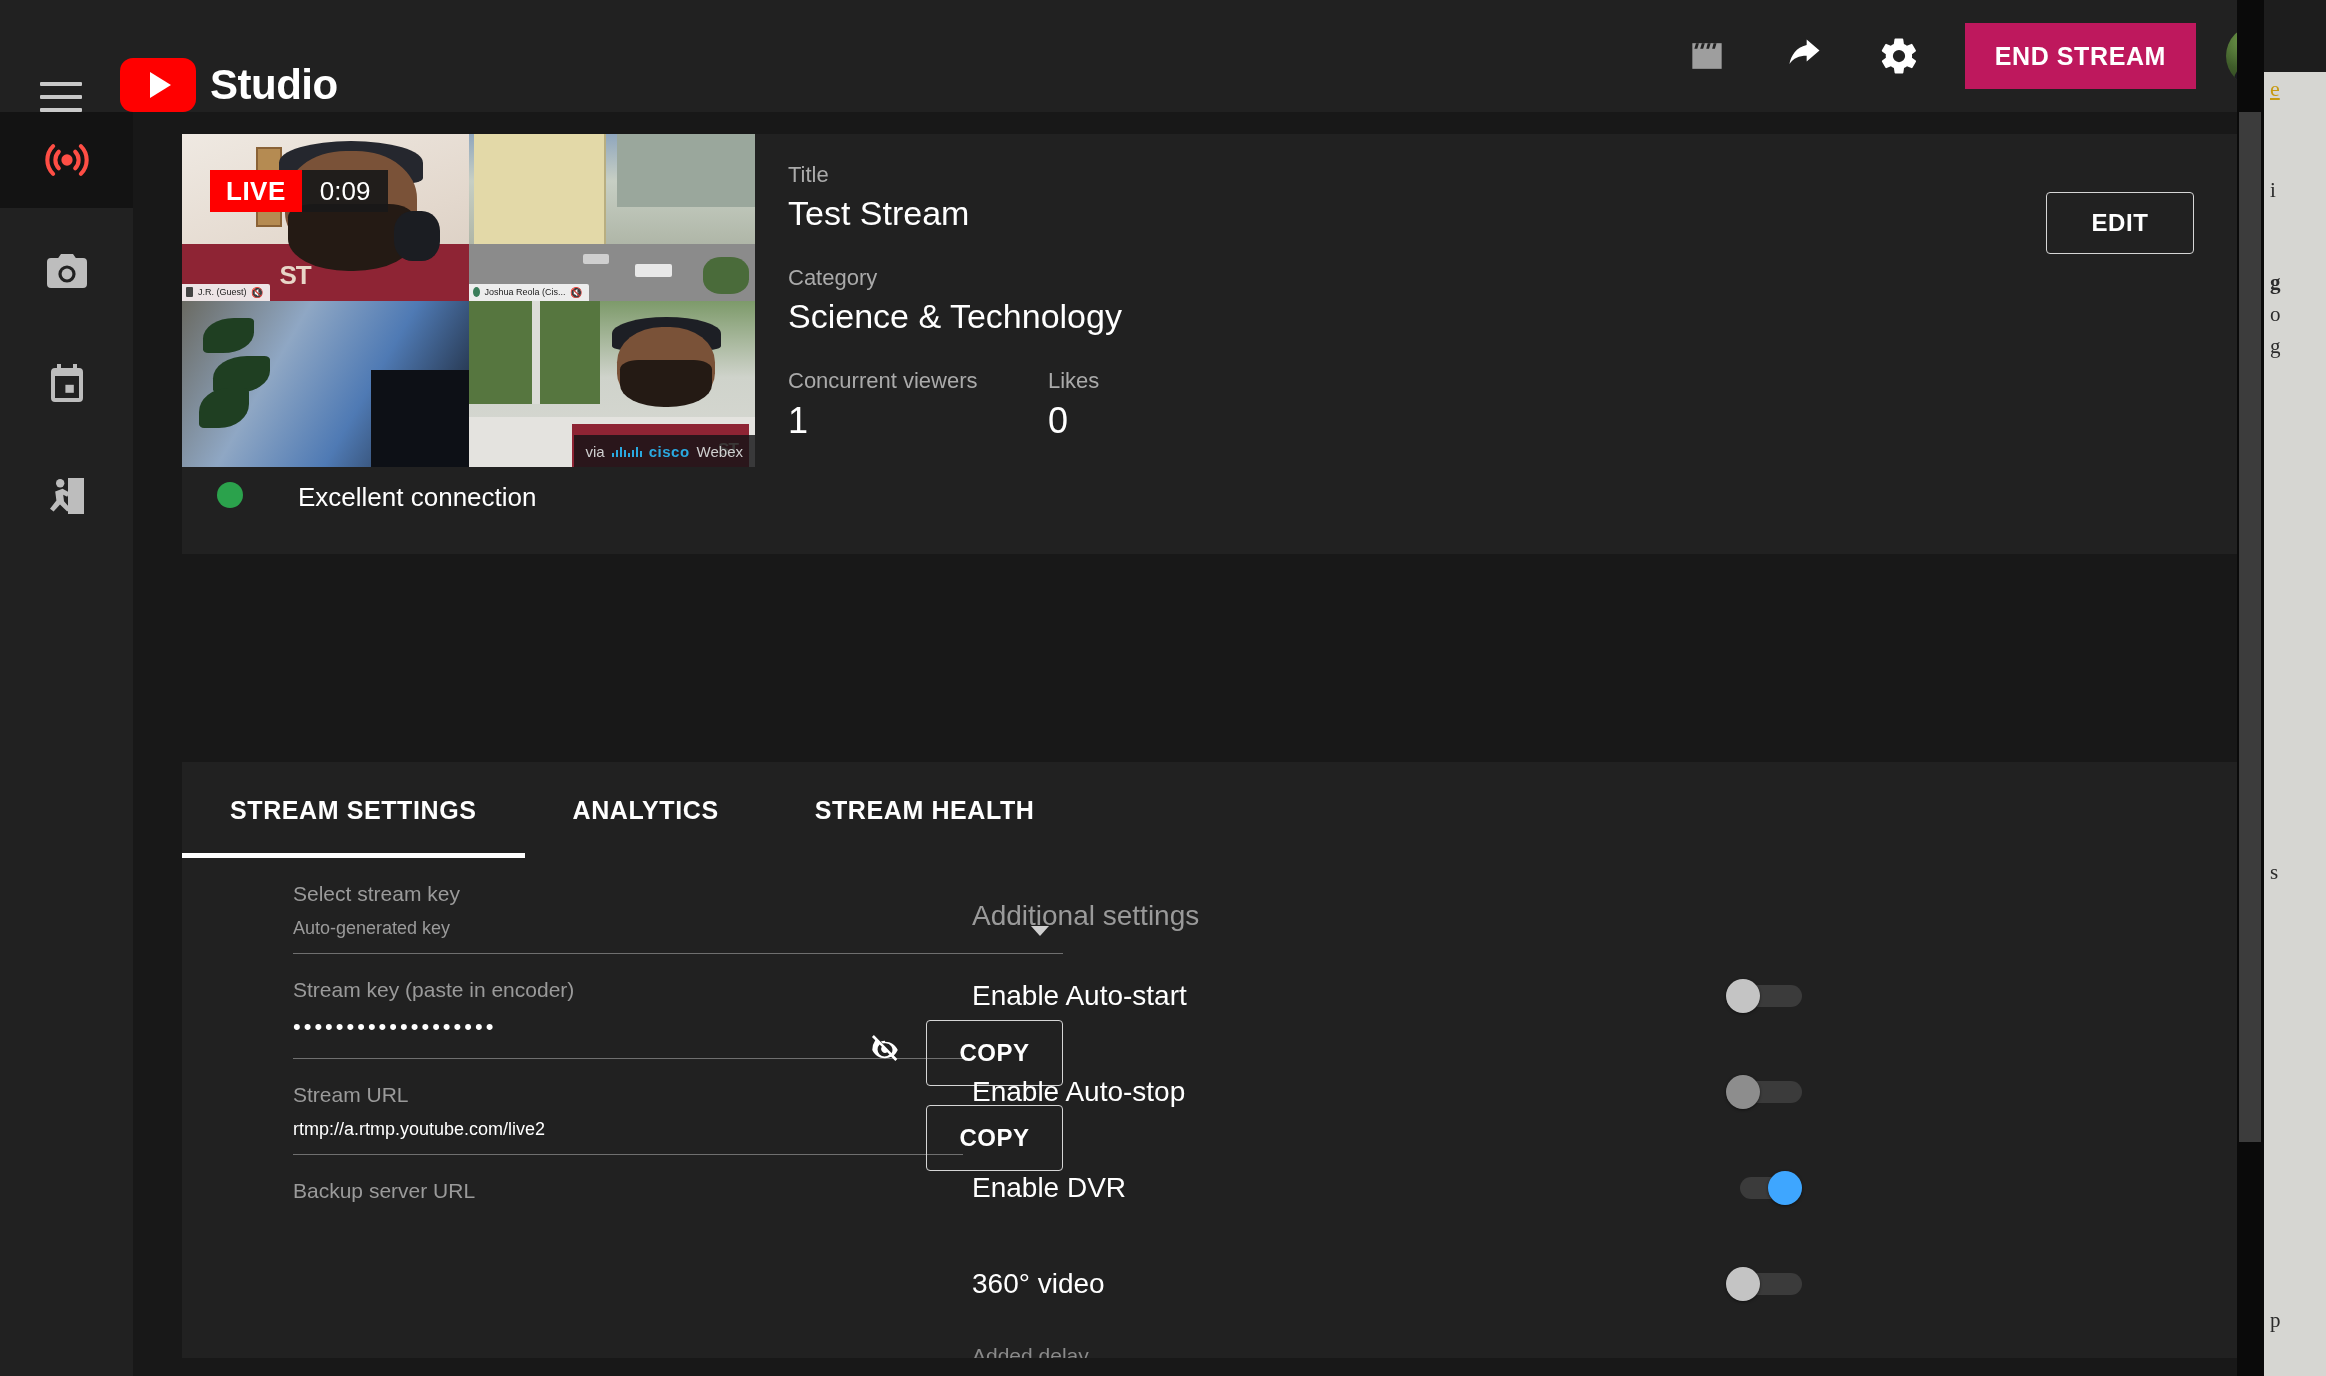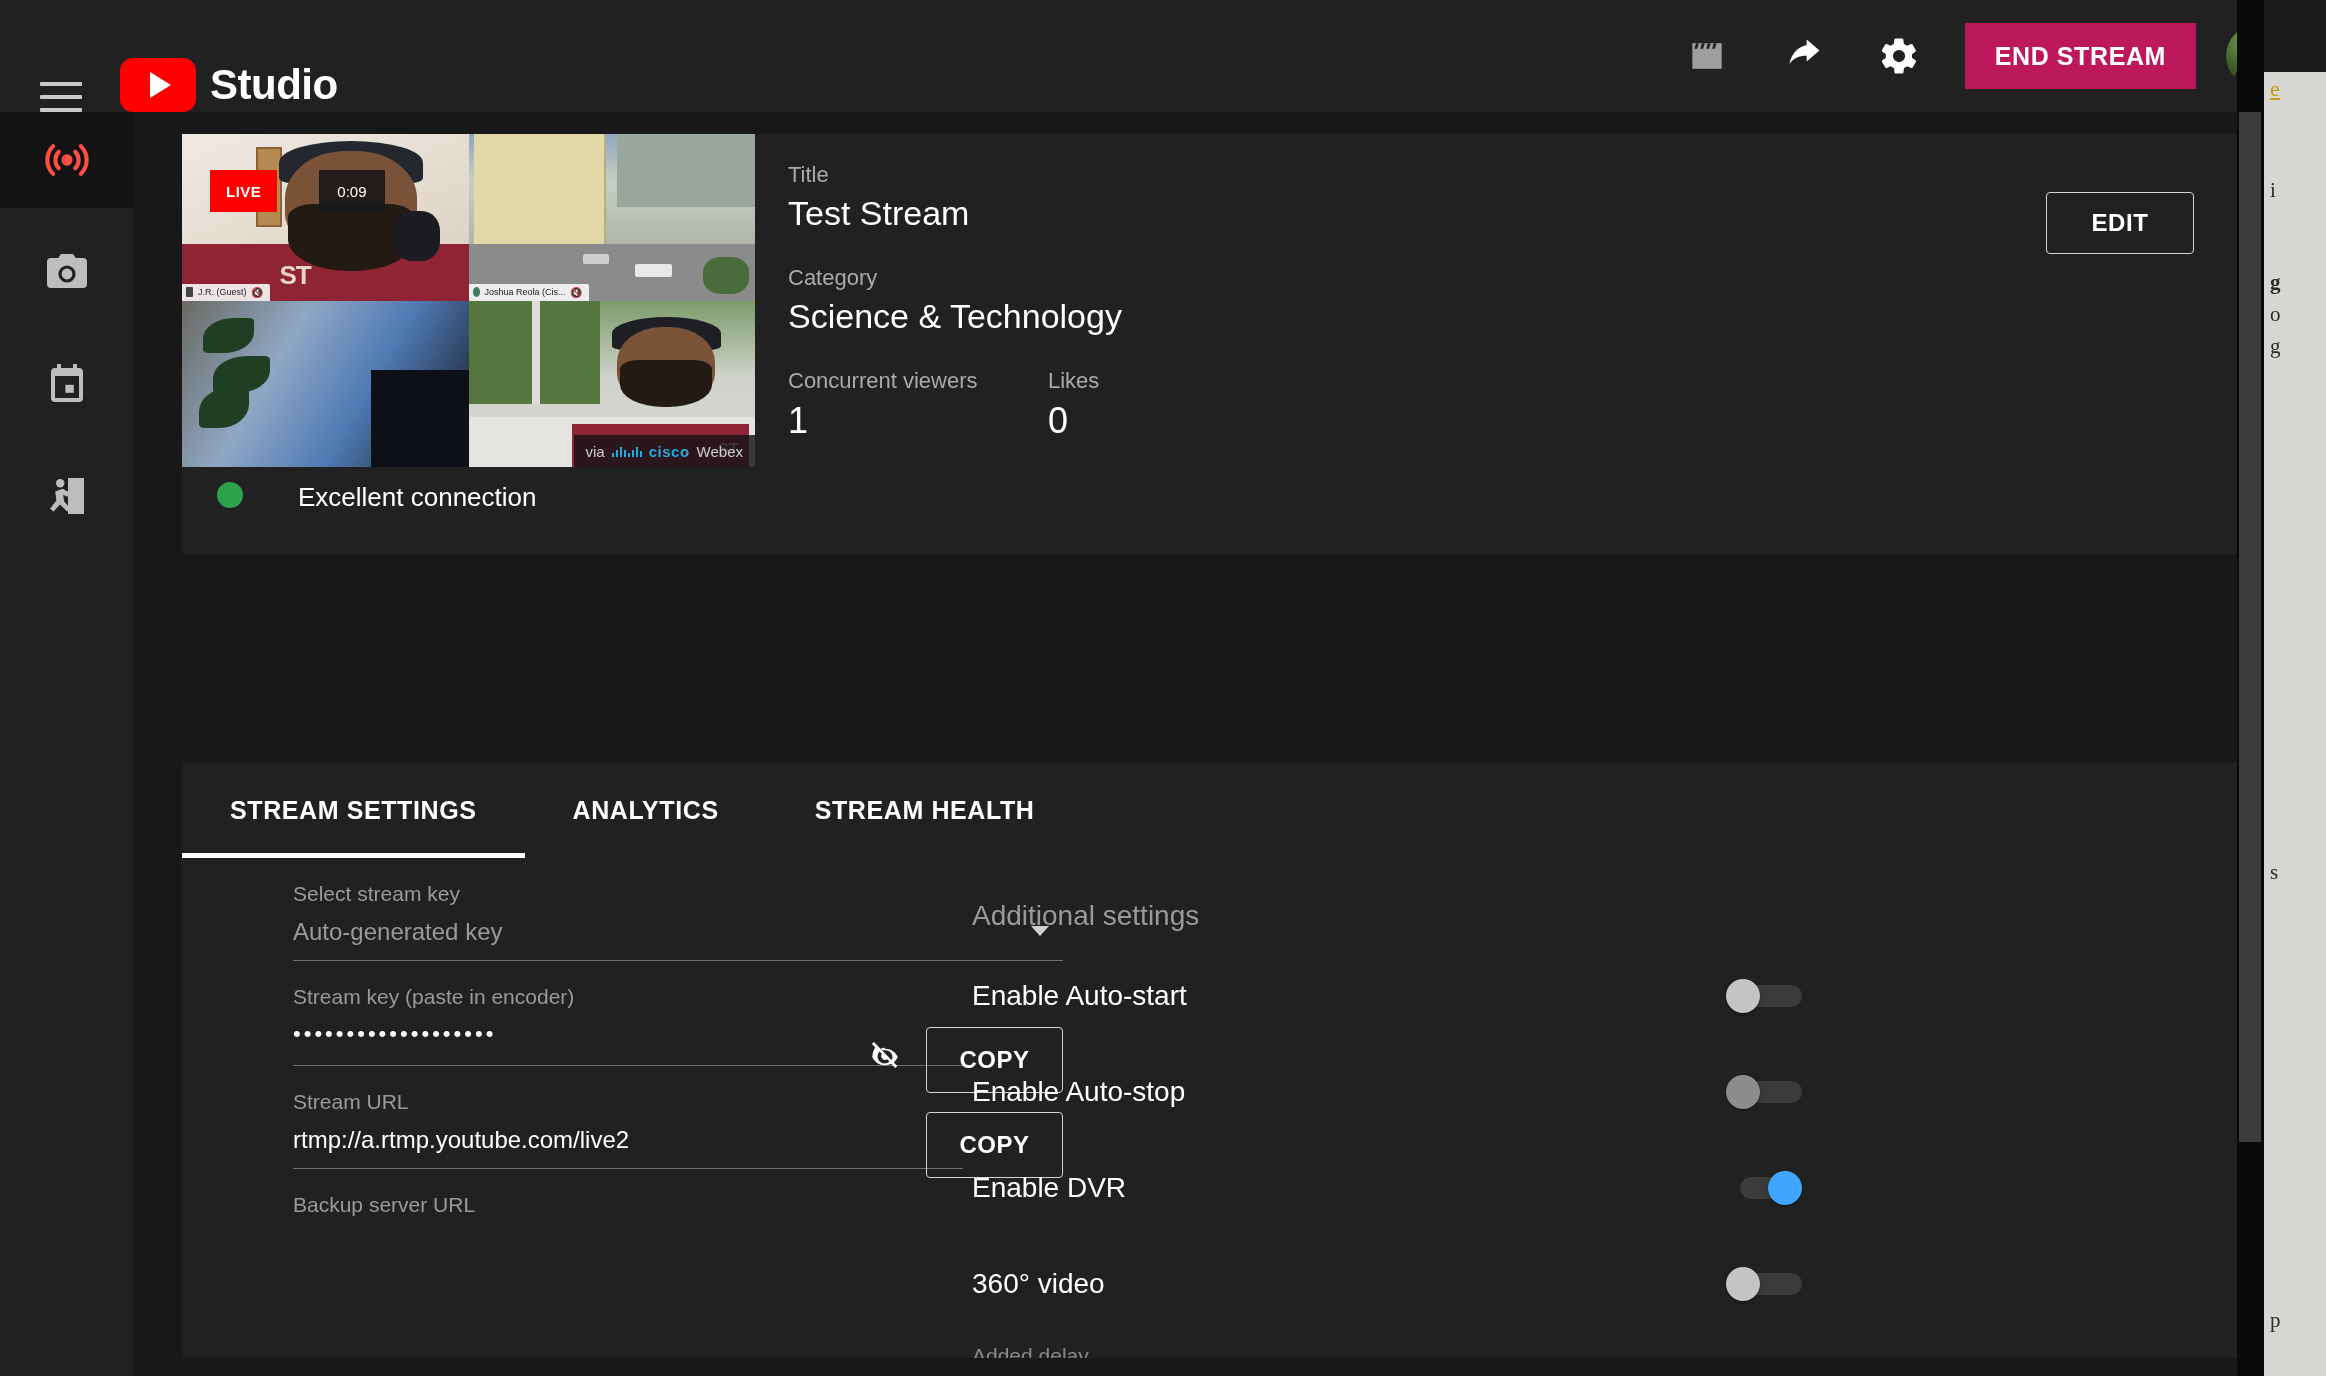--- a/index.html
+++ b/index.html
@@ -155,21 +155,21 @@
     position: absolute; right: 0; bottom: 0; height: 32px;
     background: rgba(20,20,22,0.82); color: #cfcfcf; font-size: 15px;
     display: flex; align-items: center; gap: 7px; padding: 0 12px;
   }
   .webex-mark .cisco { color: #2aa9e0; font-weight: bold; font-size: 15px; letter-spacing: 0.5px; }
   .webex-mark .bars { display: flex; align-items: flex-end; gap: 2px; height: 11px; }
   .webex-mark .bars i { width: 2px; background: #2aa9e0; display: block; }
 
   .live-badge {
     position: absolute; left: 28px; top: 36px; display: flex; height: 42px;
-    font-size: 15px; font-weight: bold; z-index: 5; gap: 42px;
+    font-size: 26px; font-weight: bold; z-index: 5;
   }
   .live-badge .lv { background: #ff0000; color:#fff; display:flex; align-items:center;
     padding: 0 16px; letter-spacing: 0.5px; }
   .live-badge .tm { background: rgba(25,25,25,0.93); color:#fff; display:flex; align-items:center;
     padding: 0 18px; font-weight: normal; }
 
   .meta { position: absolute; left: 606px; top: 28px; width: 1100px; color: #fff; }
   .meta .lbl { color: #aaa; font-size: 22px; margin-bottom: 6px; }
   .meta .val { color: #fff; font-size: 34px; margin-bottom: 32px; }
   .meta .stats { display: flex; gap: 0; }
@@ -211,21 +211,21 @@
   .settings {
     position: absolute; left: 49px; top: 746px; width: 2061px; height: 500px;
     background: #212121; overflow: hidden;
   }
   .col-left { position: absolute; left: 111px; top: 0; width: 770px; }
   .col-right { position: absolute; left: 790px; top: 0; width: 830px; }
 
   .sec-title { color: #e5e5e5; font-size: 28px; font-weight: bold; margin-top: 42px; }
   .fld { margin-top: 24px; position: relative; }
   .fld .flabel { color: #9a9a9a; font-size: 21px; margin-bottom: 12px; }
-  .fld .fvalue { color: #fff; font-size: 24px; padding-bottom: 14px; }
+  .fld .fvalue { color: #fff; font-size: 18px; padding-bottom: 14px; }
   .fld .fvalue.placeholder { color: #9a9a9a; }
   .fld .underline { height: 1px; background: #6f6f6f; }
   .fld .underline.short { width: 670px; }
   .caret {
     position: absolute; right: 14px; top: 44px;
     width: 0; height: 0; border-left: 9px solid transparent; border-right: 9px solid transparent;
     border-top: 10px solid #cfcfcf; cursor: pointer;
   }
   .dots { color: #fff; font-size: 22px; letter-spacing: 3px; padding-bottom: 18px; }
   .eye-off { position: absolute; right: 160px; top: 54px; cursor: pointer; }

